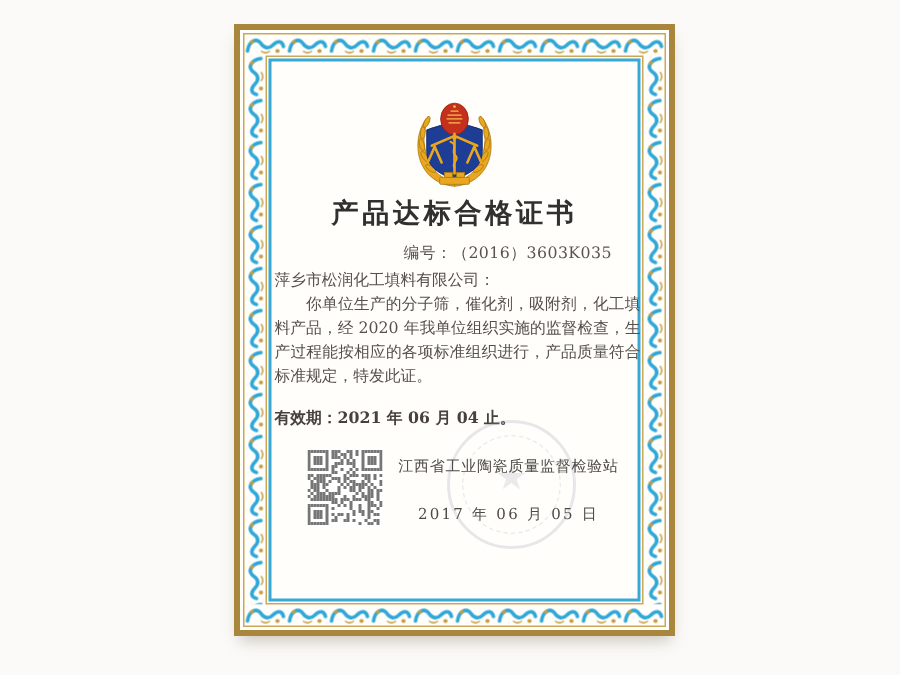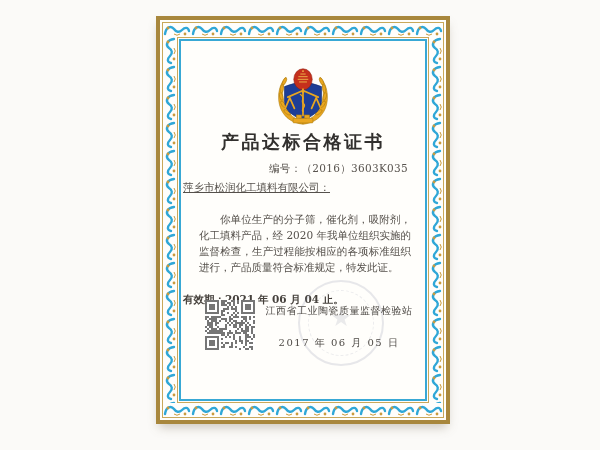--- a/index.html
+++ b/index.html
@@ -16,23 +16,23 @@
   .orn-top{left:7px;top:7px;width:280px;height:14px;}
   .orn-bottom{left:7px;bottom:7px;width:280px;height:14px;}
   .orn-left{left:7px;top:21px;width:14px;height:366px;}
   .orn-right{right:7px;top:21px;width:14px;height:366px;}
   .emblem{position:absolute;top:44px;left:50%;margin-left:-33px;width:66px;height:69px;}
   .title{position:absolute;top:114px;left:0;width:100%;text-align:center;
     font-size:18px;font-weight:600;letter-spacing:2.5px;color:#32302e;white-space:nowrap;}
   .number{position:absolute;top:146px;right:42px;font-size:10.5px;color:#58534e;letter-spacing:.3px;}
   .textblock{position:absolute;top:163px;left:27px;right:23px;
     font-size:10.5px;line-height:16px;color:#55504b;}
-  .recipient{font-weight:500;text-decoration:underline;}
-  .body-par{margin:16px;text-indent:21px;text-align:justify;}
-  .validity{font-weight:bold;color:#46413c;}
+  .recipient{font-weight:500;}
+  .body-par{margin:0;text-indent:21px;text-align:justify;}
+  .validity{font-weight:bold;color:#46413c;margin-top:12px;}
   .qr{position:absolute;left:49px;top:284px;width:50px;height:50px;}
   .issuer{position:absolute;left:91px;top:288px;width:184px;text-align:center;
     font-size:10px;color:#4e4a46;letter-spacing:.5px;white-space:nowrap;}
   .issue-date{position:absolute;left:91px;top:320px;width:184px;text-align:center;
     font-size:10px;color:#4e4a46;letter-spacing:1.5px;white-space:nowrap;}
   .seal{position:absolute;left:142px;top:264px;width:82px;height:82px;border-radius:50%;
     border:2px solid rgba(145,150,172,.22);}
   .seal-inner{position:absolute;inset:8px;border-radius:50%;
     border:1px dashed rgba(145,150,172,.18);}
   .seal-star{position:absolute;left:0;top:22px;width:100%;text-align:center;

